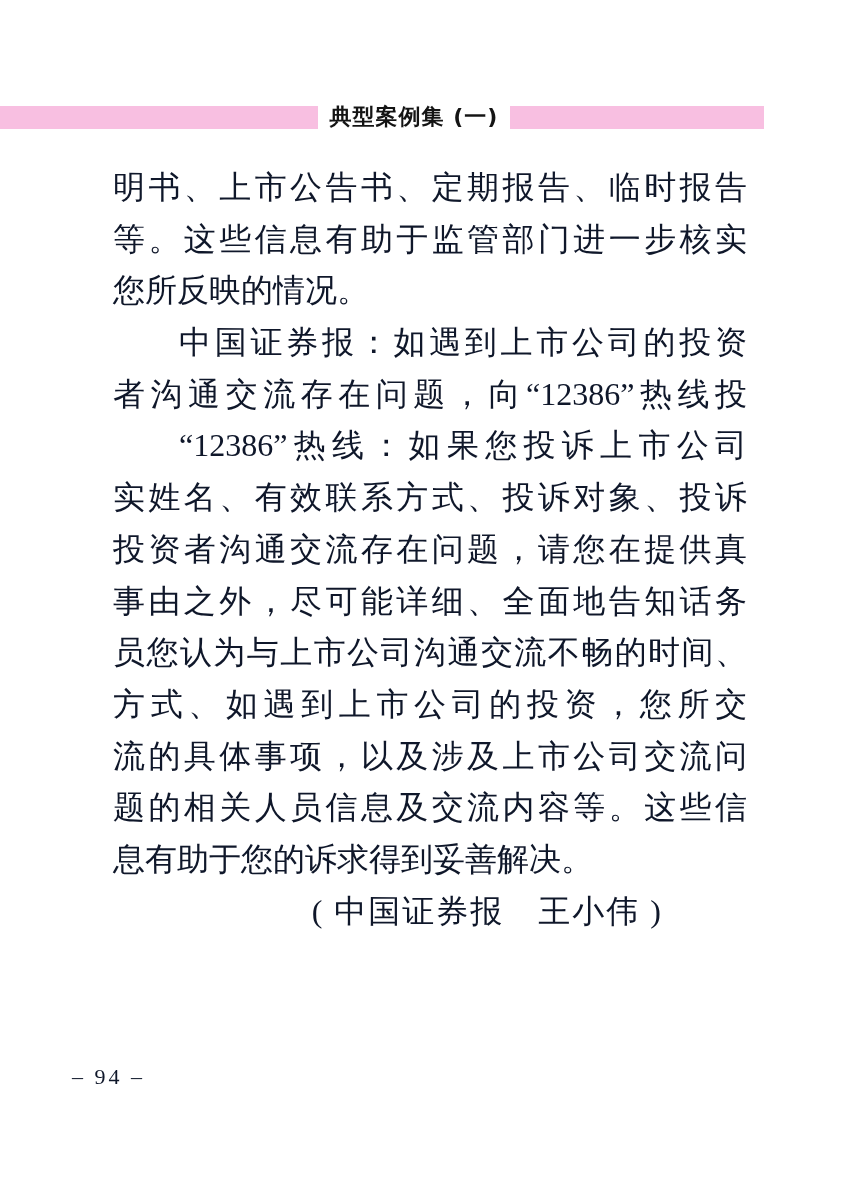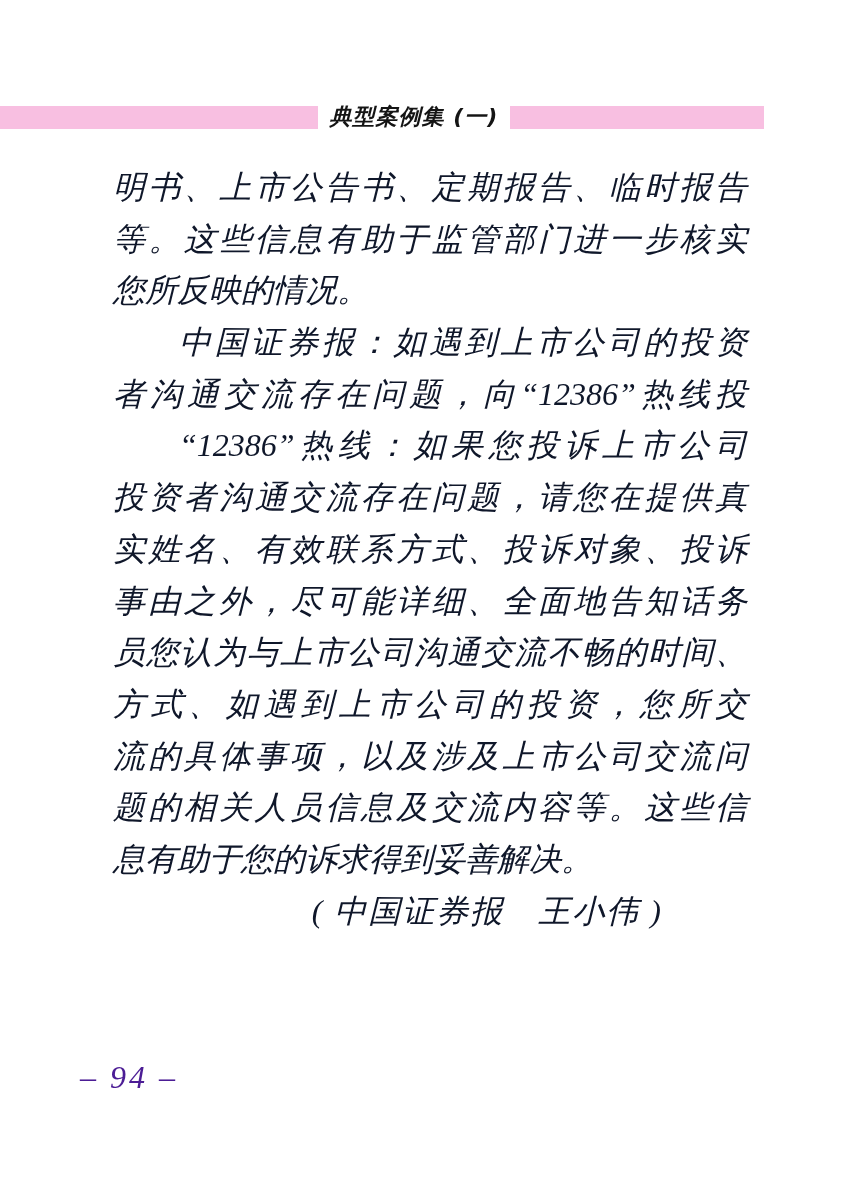--- a/index.html
+++ b/index.html
@@ -3,21 +3,20 @@
 <meta charset="utf-8">
 <style>
   html,body{margin:0;padding:0;background:#ffffff;}
   .page{
     position:relative;
     width:764px;height:1189px;
     background:#ffffff;
     overflow:hidden;
     font-family:"Liberation Serif","DejaVu Serif",serif;
     color:#161616;
-    font-style:italic;
   }
   
   .band{position:absolute;top:106px;height:23px;background:#f8bfe1;}
   .band-left{left:0;width:318px;}
   .band-right{left:510px;width:341px;}
   .header-title{
     position:absolute;top:103px;left:318px;width:192px;
     text-align:center;white-space:nowrap;
     font-family:"DejaVu Sans","Liberation Sans",sans-serif;
     font-weight:bold;font-size:22px;line-height:28px;color:#141414;
@@ -27,42 +26,42 @@
   .text-block{
     position:absolute;left:113px;top:162px;width:634px;
     font-size:32px;line-height:51.7px;color:#0f172a;
   }
   .line{height:51.7px;}
   .j{text-align:justify;text-align-last:justify;}
   .indent{text-indent:66px;}
   .attr-line{text-align:right;padding-right:84px;letter-spacing:2px;}
   
   .page-num{
-    position:absolute;left:80px;top:1060px;
-    font-size:32px;line-height:34px;letter-spacing:3px;color:#4c1d95;
+    position:absolute;left:72px;top:1060px;
+    font-size:22px;line-height:34px;letter-spacing:3px;color:#0f172a;
   }
 </style>
 </head>
 <body>
 
 <div class="page">
 
   <div class="band band-left"></div>
   <div class="band band-right"></div>
   <div class="header-title">典型案例集 (一)</div>
 
   <div class="text-block">
     <div class="line j">明书、上市公告书、定期报告、临时报告</div>
     <div class="line j">等。这些信息有助于监管部门进一步核实</div>
     <div class="line">您所反映的情况。</div>
     <div class="line j indent">中国证券报：如遇到上市公司的投资</div>
     <div class="line j">者沟通交流存在问题，向“12386”热线投</div>
     <div class="line j indent">“12386”热线：如果您投诉上市公司</div>
+    <div class="line j">实姓名、有效联系方式、投诉对象、投诉</div>
     <div class="line j">投资者沟通交流存在问题，请您在提供真</div>
-    <div class="line j">实姓名、有效联系方式、投诉对象、投诉</div>
     <div class="line j">事由之外，尽可能详细、全面地告知话务</div>
     <div class="line j">员您认为与上市公司沟通交流不畅的时间、</div>
     <div class="line j">方式、如遇到上市公司的投资，您所交</div>
     <div class="line j">流的具体事项，以及涉及上市公司交流问</div>
     <div class="line j">题的相关人员信息及交流内容等。这些信</div>
     <div class="line">息有助于您的诉求得到妥善解决。</div>
     <div class="line attr-line">( 中国证券报　王小伟 )</div>
   </div>
 
   <div class="page-num">– 94 –</div>

